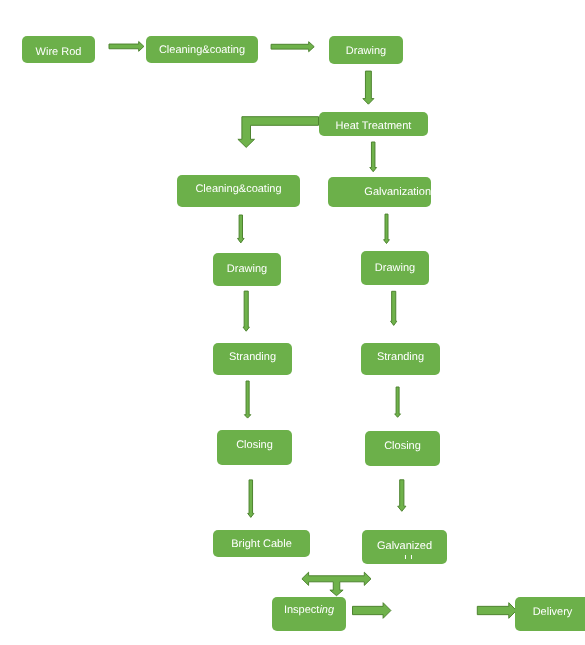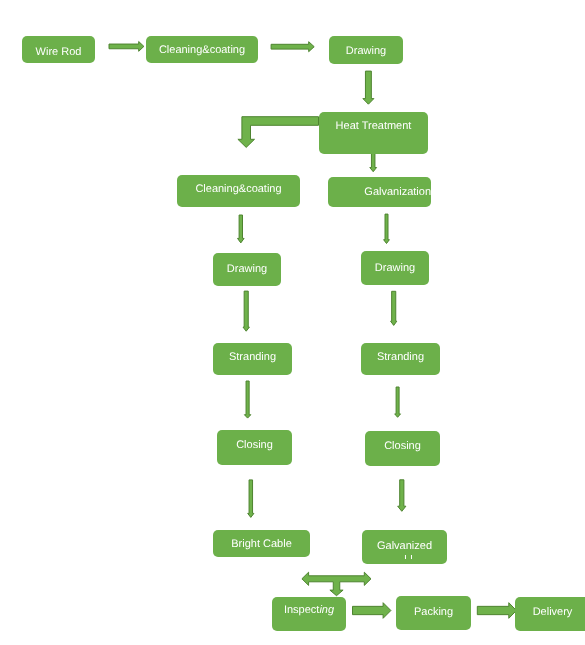--- a/index.html
+++ b/index.html
@@ -42,21 +42,21 @@
     </svg>
 <div class="node" style="left: 22px; top: 36px; width: 73px; height: 27px; background: rgb(108, 176, 74); color: rgb(255, 255, 255);">
       <span class="ln" style="top: 10.1132px;">Wire Rod</span>
     </div>
     <div class="node" style="left: 146px; top: 36px; width: 112px; height: 27px; background: rgb(108, 176, 74); color: rgb(255, 255, 255);">
       <span class="ln" style="top: 7.81318px;">Cleaning&amp;coating</span>
     </div>
     <div class="node" style="left: 329px; top: 36px; width: 74px; height: 28px; background: rgb(108, 176, 74); color: rgb(255, 255, 255);">
       <span class="ln" style="top: 9.01318px;">Drawing</span>
     </div>
-    <div class="node" style="left: 319px; top: 112px; width: 109px; height: 42px; background: rgb(108, 176, 74); color: rgb(255, 255, 255);">
+    <div class="node" style="left: 319px; top: 112px; width: 109px; height: 24px; background: rgb(108, 176, 74); color: rgb(255, 255, 255);">
       <span class="ln" style="top: 7.91318px;">Heat Treatment</span>
     </div>
     <div class="node" style="left: 177px; top: 175px; width: 123px; height: 32px; background: rgb(108, 176, 74); color: rgb(255, 255, 255);">
       <span class="ln" style="top: 8.01318px;">Cleaning&amp;coating</span>
     </div>
     <div class="node" style="left: 328px; top: 177px; width: 103px; height: 30px; background: rgb(108, 176, 74); color: rgb(255, 255, 255); text-align: right;">
       <span class="ln" style="top: 9.21318px;">Galvanization</span>
     </div>
     <div class="node" style="left: 213px; top: 253px; width: 68px; height: 33px; background: rgb(108, 176, 74); color: rgb(255, 255, 255);">
       <span class="ln" style="top: 9.91318px;">Drawing</span>
@@ -84,19 +84,16 @@
       <span class="subwrap" style="left: 47.9px; top: 25.2px; width: 2.7px; height: 3.8px;">
         <span class="ln" style="left: -47.9px; top: -1.78682px; width: 85px;">Cable</span>
       </span>
     </div>
     <div class="node" style="left: 213px; top: 530px; width: 97px; height: 27px; background: rgb(108, 176, 74); color: rgb(255, 255, 255);">
       <span class="ln" style="top: 7.81318px;">Bright Cable</span>
     </div>
     <div class="node" style="left: 272px; top: 597px; width: 74px; height: 34px; background: rgb(108, 176, 74); color: rgb(255, 255, 255);">
       <span class="ln" style="top: 7px;"><span>Inspect</span><span class="it">ing</span></span>
     </div>
-    <div class="node" style="left: 396px; top: 596px; width: 75px; height: 34px; background: rgb(108, 176, 74); color: rgb(255, 255, 255);">
-      <span class="ln" style="top: 9.61318px;">Packing</span>
-    </div>
     <div class="node" style="left: 515px; top: 597px; width: 75px; height: 34px; background: rgb(108, 176, 74); color: rgb(255, 255, 255);">
       <span class="ln" style="top: 8.51318px;">Delivery</span>
     </div>
   </div>
 
 </body></html>

